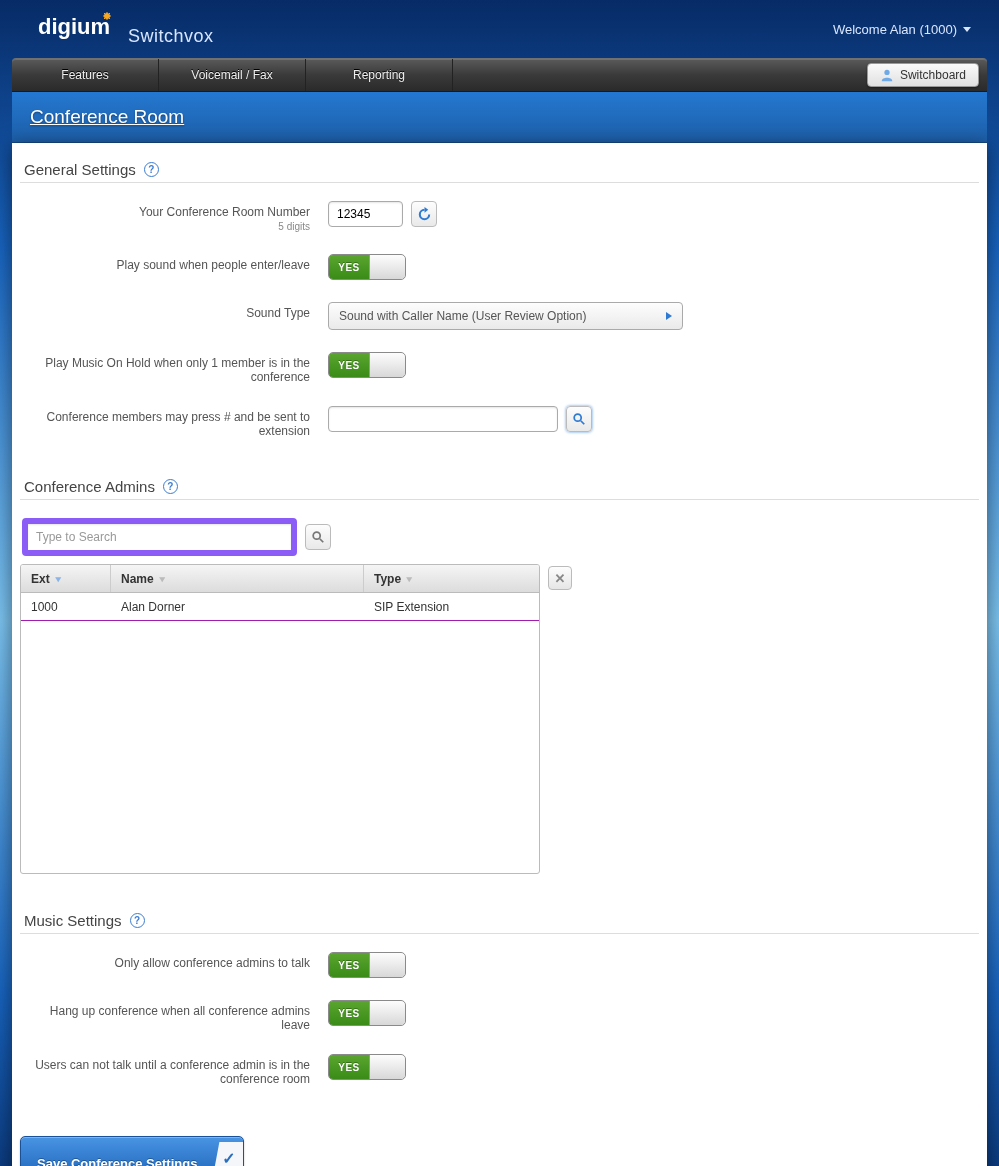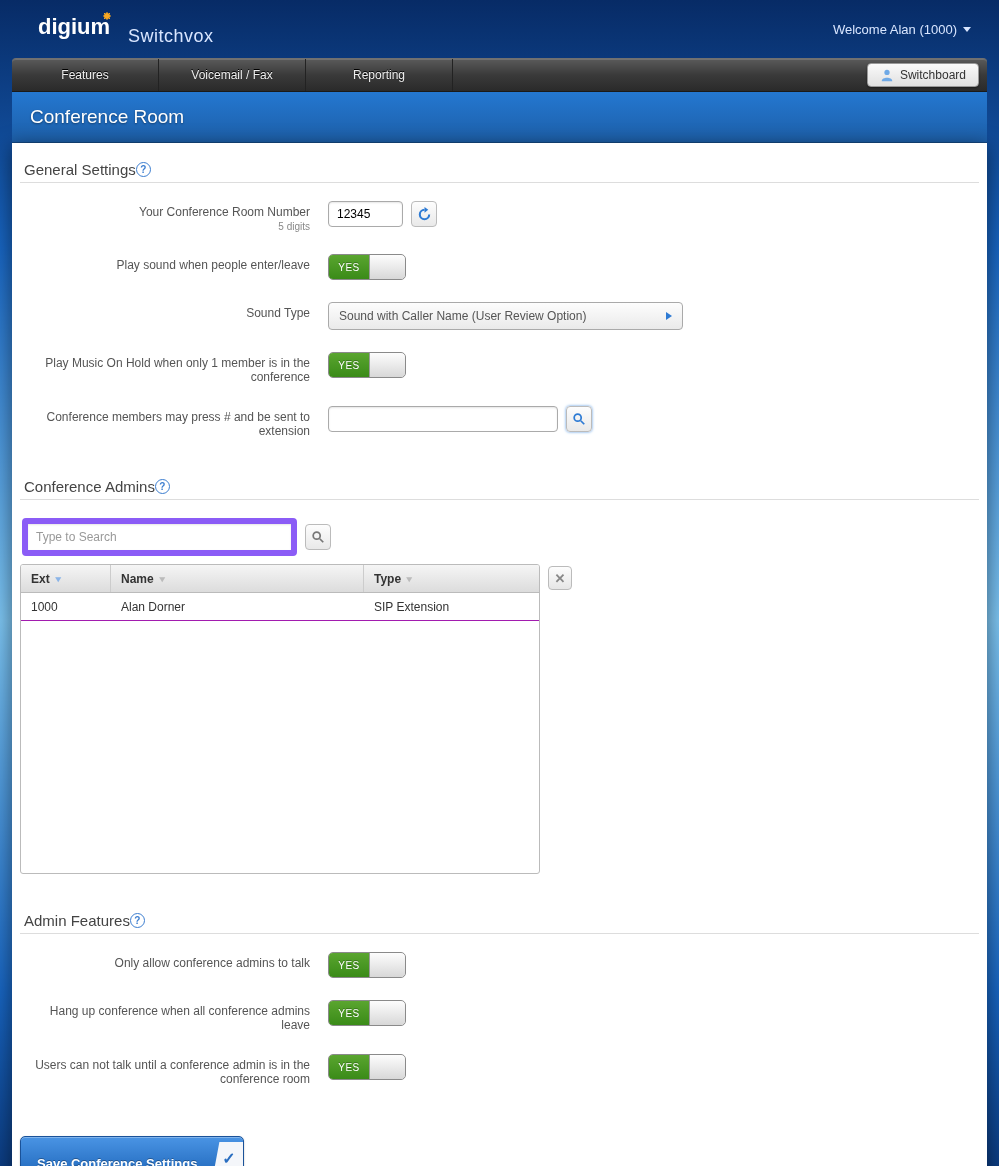--- a/index.html
+++ b/index.html
@@ -74,34 +74,35 @@
 
   
   .page-title-bar {
     background: linear-gradient(180deg, #2478d1 0%, #1d5fa8 100%);
     margin: 0 12px;
     padding: 14px 18px;
     color: #fff;
     font-size: 19px;
     text-shadow: 0 1px 2px rgba(0,0,0,0.4);
     border-bottom: 1px solid #154882;
+    text-decoration: underline;
   }
 
   
   .content {
     background: #fff;
     margin: 0 12px;
     padding: 18px 8px 40px 8px;
     border-radius: 0 0 6px 6px;
     box-shadow: 0 4px 20px rgba(0,0,0,0.5);
     min-height: 980px;
   }
 
   .section-header {
-    display:flex;align-items:center;
+    display:flex;align-items:center;gap:8px;
     font-size: 15px;
     color: #444;
     padding: 0 4px 4px 4px;
     border-bottom: 1px solid #ddd;
     margin-bottom: 18px;
   }
   .help-icon {
     width:15px;height:15px;border-radius:50%;
     border:1px solid #3c7ed0;
     color:#3c7ed0;
@@ -155,21 +156,21 @@
     border:1px solid #8a8a8a;
     display:flex;
     overflow:hidden;
     box-shadow: inset 0 1px 2px rgba(0,0,0,0.2);
     cursor:pointer;
     background: #eee;
   }
   .toggle .on {
     flex:1;
     background: linear-gradient(180deg,#5aa52f 0%, #3a8b18 100%);
-    color:#fff; font-weight:normal; font-size:10px;
+    color:#fff; font-weight:bold; font-size:10px;
     display:flex;align-items:center;justify-content:center;
     text-shadow:0 -1px 0 rgba(0,0,0,0.3);
     letter-spacing:0.5px;
     text-align:right;
   }
   .toggle .knob {
     width:36px;
     background: linear-gradient(180deg,#fdfdfd,#d8d8d8);
     border-left:1px solid #999;
     border-radius: 0 4px 4px 0;
@@ -424,21 +425,21 @@
         </div>
       </div>
       <div class="delete-row-btn">
         <span>✕</span>
       </div>
     </div>
 
     
     <div style="height:38px"></div>
     <div class="section-header">
-      <span>Admin Features</span>
+      <span>Music Settings</span>
       <span class="help-icon">?</span>
     </div>
 
     <div class="form-row">
       <div class="form-label">Only allow conference admins to talk</div>
       <div class="form-control">
         <div class="toggle">
           <div class="on">YES</div>
           <div class="knob"></div>
         </div>

